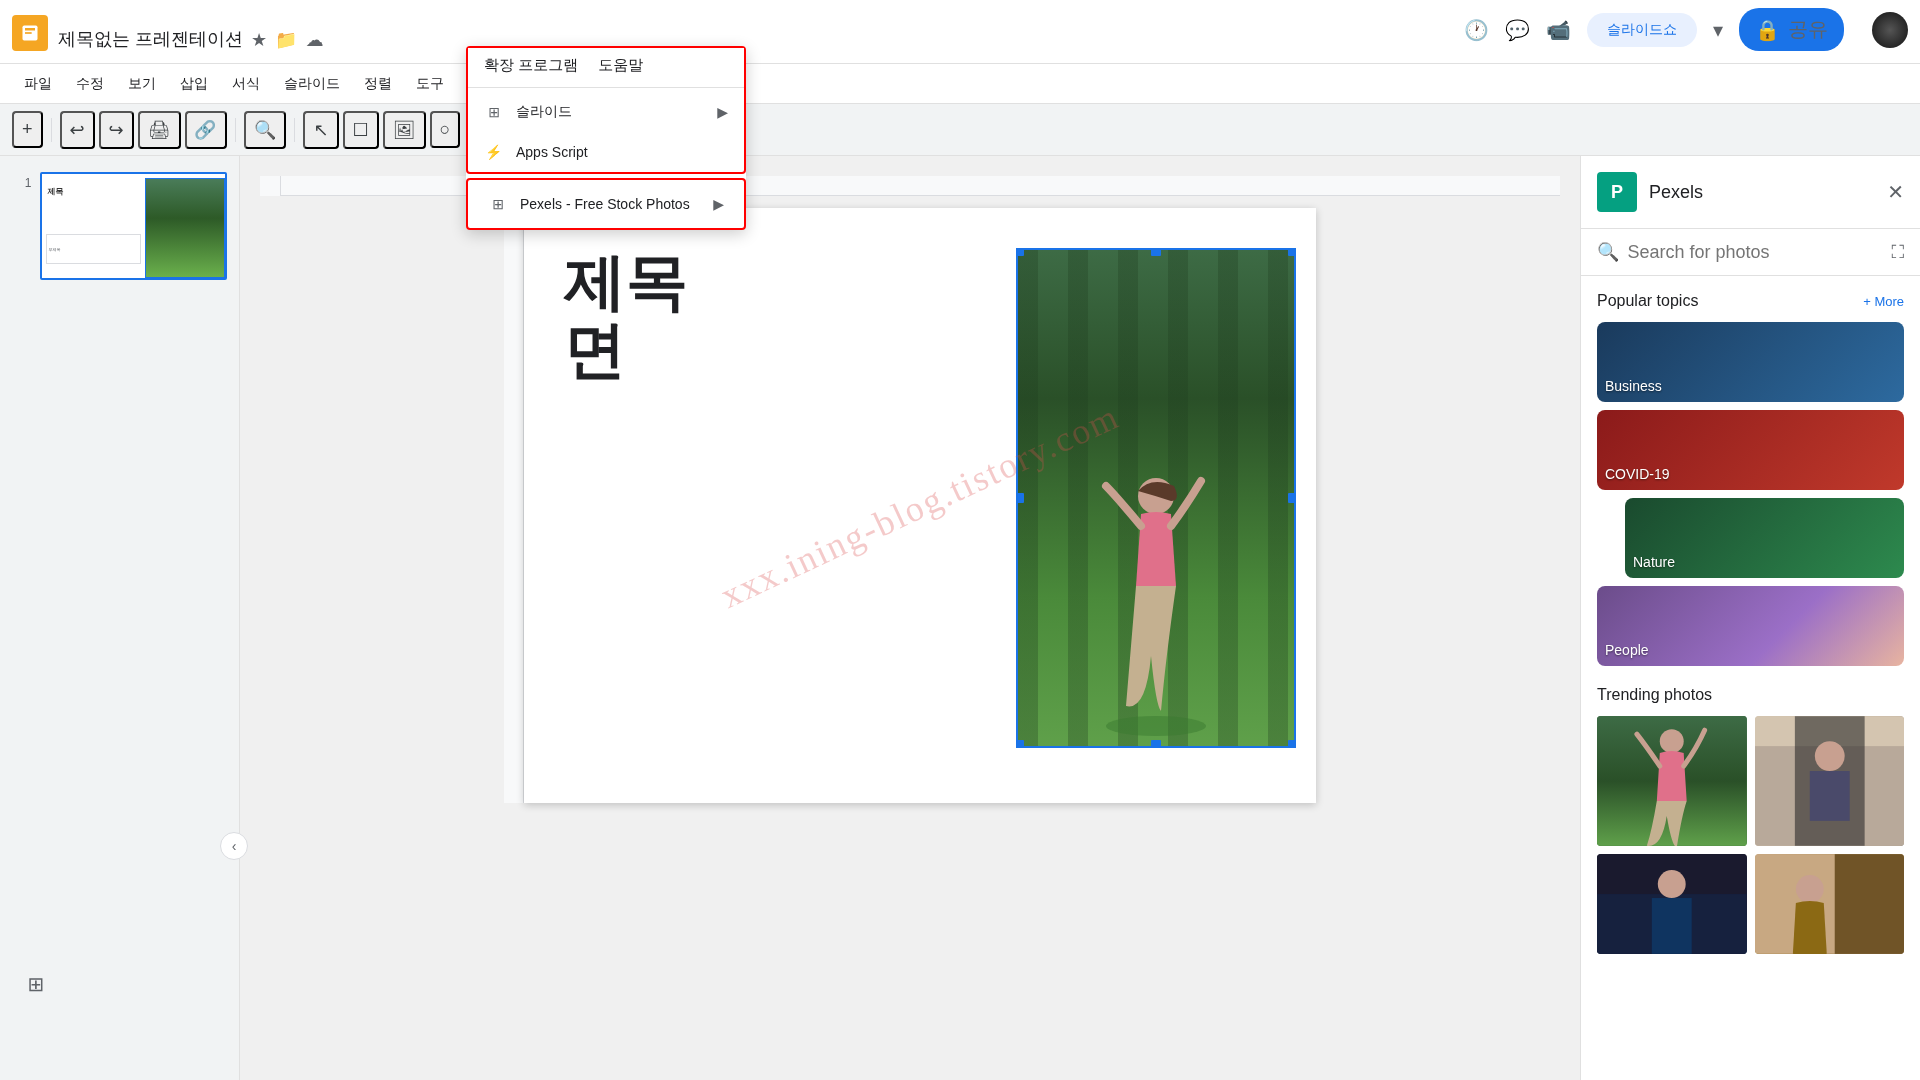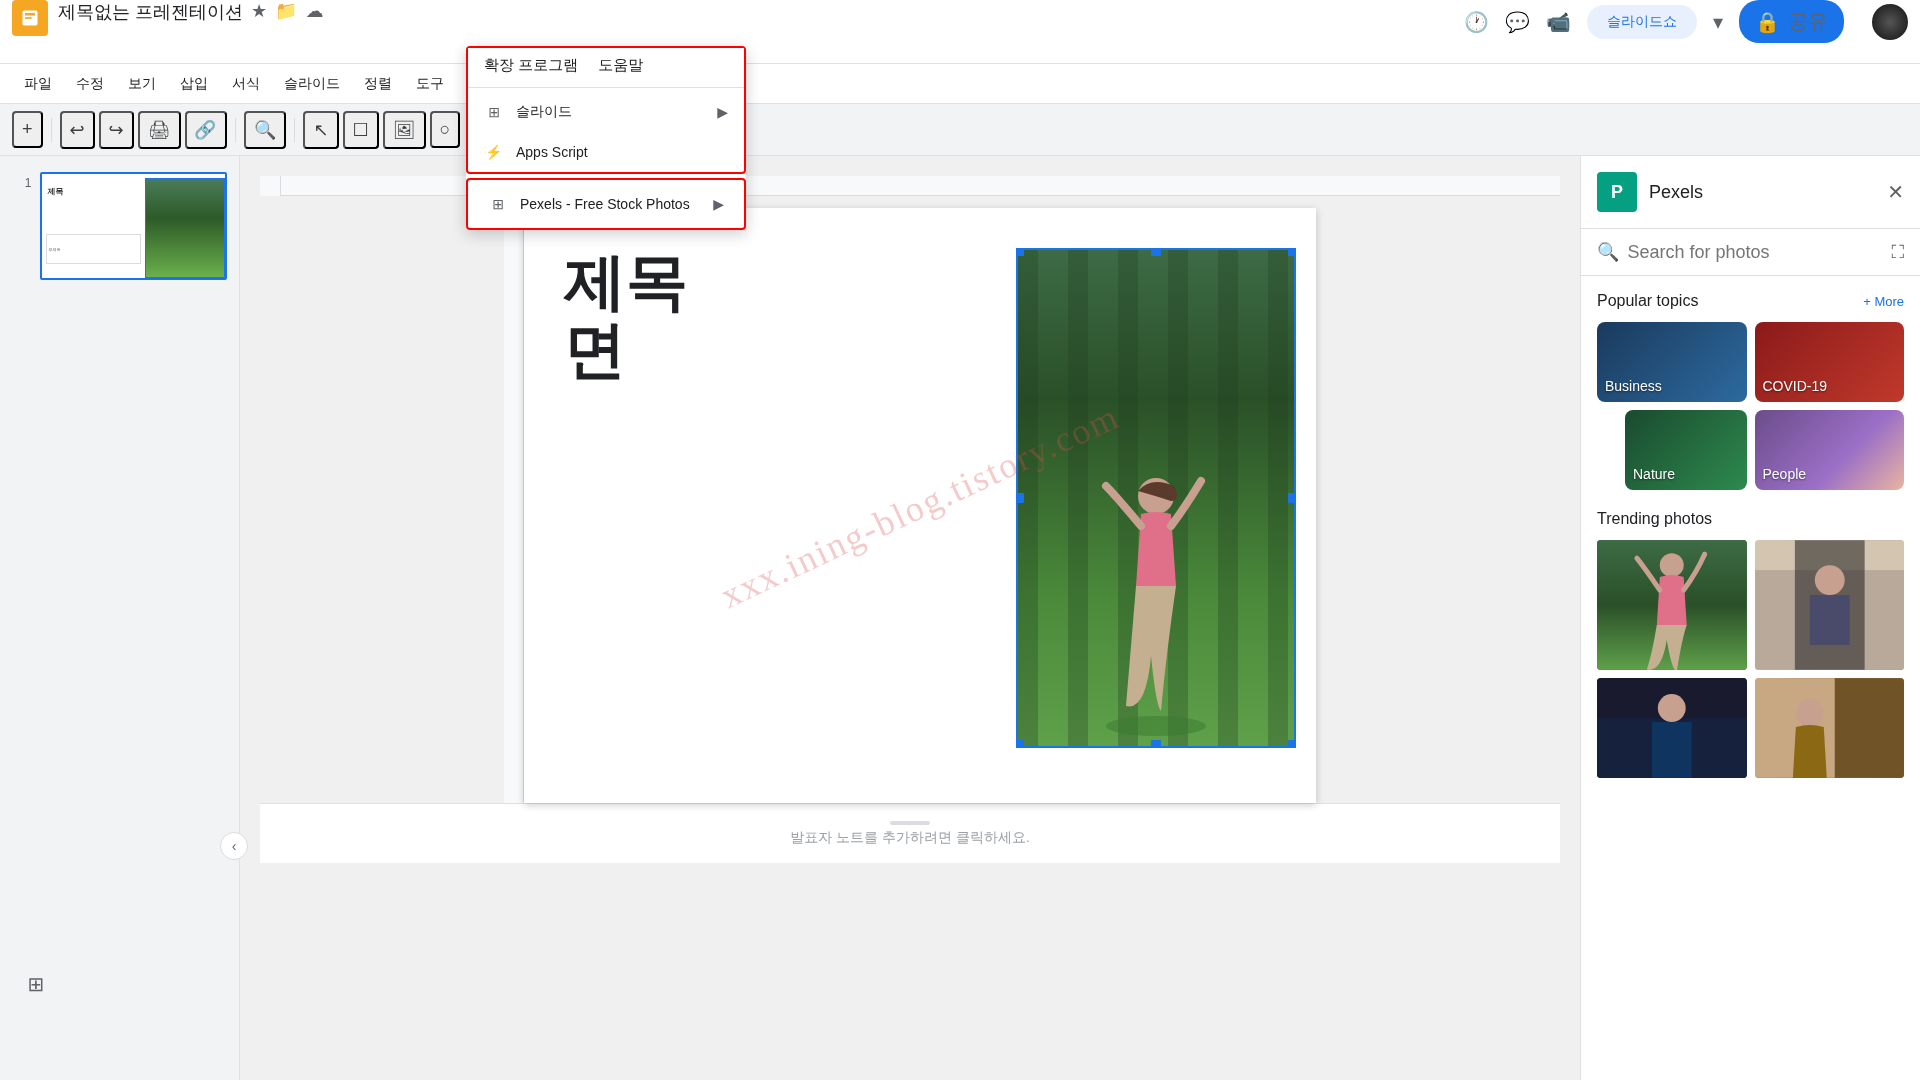--- a/index.html
+++ b/index.html
@@ -1,21 +1,21 @@
 <!DOCTYPE html>
 <html><head>
   <meta charset="utf-8">
   <style>
     * { box-sizing: border-box; margin: 0; padding: 0; }
     body { font-family: 'Arial', sans-serif; background: #f0f0f0; width: 1920px; height: 1080px; overflow: hidden; position: relative; }
 
     
     #topbar {
-      display: flex; align-items: flex-start; background: white; height: 64px;
-      padding: 0 12px; border-bottom: 1px solid #e0e0e0; position: relative; z-index: 200;
+      display: flex; align-items: flex-end; background: white; height: 64px;
+      padding: 12px 12px; border-bottom: 1px solid #e0e0e0; position: relative; z-index: 200;
     }
     #topbar .logo { width: 36px; height: 36px; background: #f5a623; border-radius: 4px; display: flex; align-items: center; justify-content: center; margin-right: 10px; }
     #topbar .logo svg { fill: white; width: 20px; height: 20px; }
     #topbar .doc-title { font-size: 18px; color: #202124; margin-right: 8px; }
     #topbar .doc-icons { display: flex; gap: 8px; align-items: center; margin-right: 20px; }
     #topbar .doc-icons span { font-size: 18px; color: #5f6368; cursor: pointer; }
     #topbar .history-btn { margin-left: auto; display: flex; align-items: center; gap: 16px; }
     #topbar .history-btn span { font-size: 20px; color: #5f6368; cursor: pointer; }
     #topbar .slideshow-btn { background: #e8f0fe; color: #1a73e8; border: none; border-radius: 20px; padding: 8px 20px; font-size: 14px; cursor: pointer; font-weight: 400; }
     #topbar .share-area { display: flex; align-items: center; gap: 8px; background: #1a73e8; color: white; border-radius: 20px; padding: 8px 16px; cursor: pointer; font-size: 14px; font-weight: 500; }
@@ -73,21 +73,21 @@
     #pexels-logo { width: 40px; height: 40px; background: #05a081; border-radius: 4px; display: flex; align-items: center; justify-content: center; color: white; font-weight: bold; font-size: 18px; margin-right: 12px; }
     #pexels-title { font-size: 18px; font-weight: 500; color: #202124; flex: 1; }
     #pexels-close { font-size: 20px; color: #5f6368; cursor: pointer; }
     #pexels-search { display: flex; align-items: center; padding: 12px 16px; border-bottom: 1px solid #e0e0e0; gap: 8px; }
     #pexels-search input { flex: 1; border: none; outline: none; font-size: 18px; color: #5f6368; background: transparent; }
     #pexels-search .search-icon { color: #5f6368; font-size: 18px; }
     #pexels-body { flex: 1; overflow-y: auto; padding: 16px; }
     .section-header { display: flex; justify-content: space-between; align-items: center; margin-bottom: 12px; }
     .section-title { font-size: 16px; font-weight: 500; color: #202124; }
     .section-more { font-size: 13px; color: #1a73e8; cursor: pointer; }
-    .topic-grid { display: grid; grid-template-columns: 1fr 1fr; gap: 8px; margin-bottom: 20px; }
+    .topic-grid { display: grid; grid-template-columns: 1fr; gap: 8px; margin-bottom: 20px; }
     .topic-card { height: 80px; border-radius: 8px; overflow: hidden; position: relative; cursor: pointer; }
     .topic-card-label { position: absolute; bottom: 8px; left: 8px; color: white; font-size: 14px; font-weight: 500; text-shadow: 0 1px 2px rgba(0,0,0,0.5); }
     .topic-business { background: linear-gradient(135deg, #1a3a5c 0%, #2d6a9f 100%); }
     .topic-covid { background: linear-gradient(135deg, #8b1a1a 0%, #c0392b 100%); }
     .topic-nature { background: linear-gradient(135deg, #1a4a2e 0%, #2d8a4e 100%); margin-left: 28px; }
     .topic-people { background: linear-gradient(135deg, #6b4c8a 0%, #9b6fc7 60%, #e8b4a0 100%); text-decoration: underline; }
     .trending-title { font-size: 16px; font-weight: 500; color: #202124; margin-bottom: 12px; }
     .trending-grid { display: grid; grid-template-columns: 1fr 1fr; gap: 8px; }
     .trending-photo { border-radius: 4px; overflow: hidden; cursor: pointer; }
     .trending-photo-1 { height: 130px; background: linear-gradient(180deg, #4a7c59 0%, #2d5a27 40%, #6ab04c 100%); position: relative; }
@@ -252,26 +252,20 @@
           <div style="position:absolute; top:-4px; left:50%; transform:translateX(-50%); width:10px; height:10px; background:#1a73e8; border-radius:1px;"></div>
           <div style="position:absolute; bottom:-4px; left:50%; transform:translateX(-50%); width:10px; height:10px; background:#1a73e8; border-radius:1px;"></div>
           <div style="position:absolute; top:50%; left:-4px; transform:translateY(-50%); width:10px; height:10px; background:#1a73e8; border-radius:1px;"></div>
           <div style="position:absolute; top:50%; right:-4px; transform:translateY(-50%); width:10px; height:10px; background:#1a73e8; border-radius:1px;"></div>
         </div>
 
         <div id="watermark" style="position:absolute; top:50%; left:50%; transform:translate(-50%,-50%) rotate(-25deg); font-size:36px; color:rgba(220,80,80,0.3); font-family:serif; pointer-events:none; white-space:nowrap; z-index:10;">xxx.ining-blog.tistory.com</div>
       </div>
     </div>
 
-    <div id="notes-bar">
-      <div style="width:100%; display:flex; flex-direction:column; align-items:center;">
-        <div id="notes-indicator"></div>
-        <span>발표자 노트를 추가하려면 클릭하세요.</span>
-      </div>
-    </div>
   </div>
 
   <div id="pexels-sidebar">
     <div id="pexels-header">
       <div id="pexels-logo">
         <span>P</span>
       </div>
       <span id="pexels-title">Pexels</span>
       <span id="pexels-close">✕</span>
     </div>

